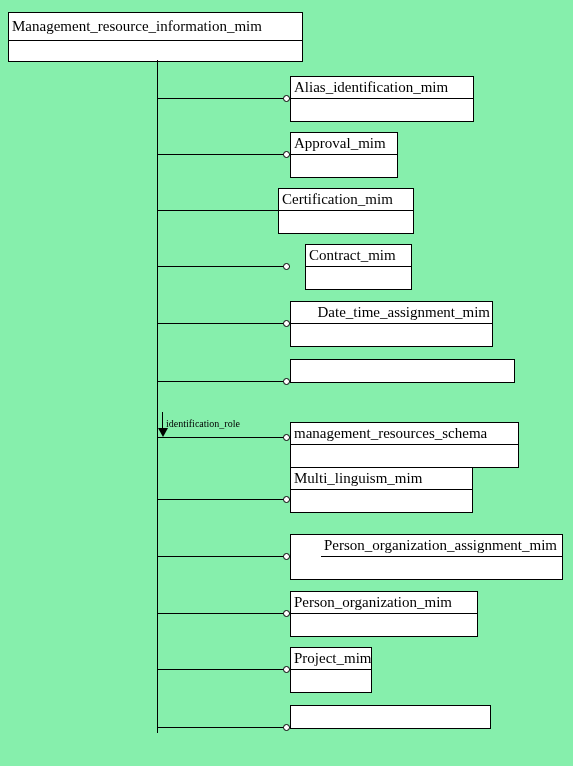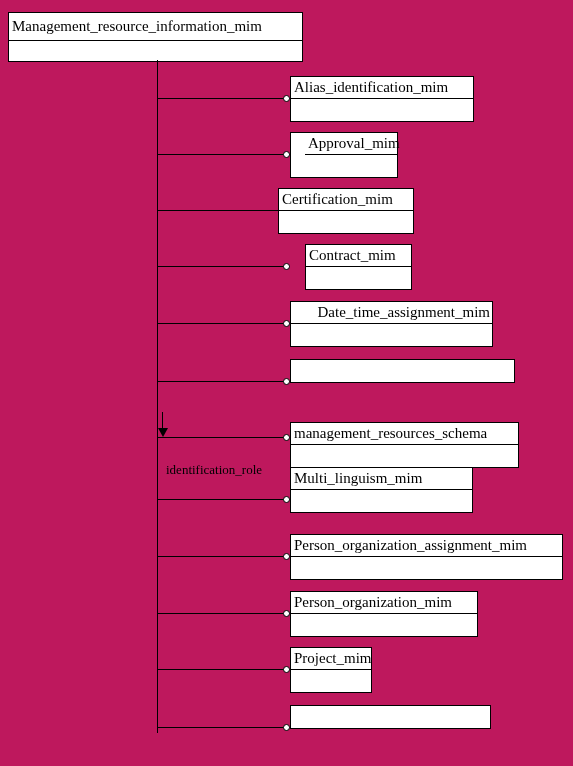--- a/index.html
+++ b/index.html
@@ -9,21 +9,21 @@
     background: #ffffff;
   }
   body {
     font-family: "Liberation Serif", "DejaVu Serif", serif;
     color: #000000;
   }
   #diagram-canvas {
     position: relative;
     width: 573px;
     height: 766px;
-    background: #be185d;
+    background: #86efac;
     overflow: hidden;
   }
   
   .uml-box {
     position: absolute;
     box-sizing: border-box;
     border: 1px solid #000000;
     background: #ffffff;
   }
   .uml-box-title {
@@ -78,25 +78,24 @@
   .role-arrow-head {
     position: absolute;
     width: 0;
     height: 0;
     border-left: 5px solid transparent;
     border-right: 5px solid transparent;
     border-top: 9px solid #000000;
   }
   .role-label {
     position: absolute;
-    font-size: 13px;
+    font-size: 10px;
     line-height: 14px;
     white-space: nowrap;
     color: #000000;
-    margin-top: 46px;
   }
 </style>
 </head>
 <body>
 
 <div id="diagram-canvas">
 
   <div class="uml-box root" id="root-box" style="left: 8px; top: 12px; width: 295px;">
     <div class="uml-box-title">Management_resource_information_mim</div>
     <div class="uml-box-body"></div>
@@ -110,21 +109,21 @@
 
   <div id="children-layer">
       <div class="branch" style="left: 157px; top: 98px; width: 133px;"></div>
       <div class="conn-circle" style="left: 283px; top: 95px;"></div>
       <div class="uml-box" style="left: 290px; top: 76px; width: 184px;">
         <div class="uml-box-title">Alias_identification_mim</div>
         <div class="uml-box-body"></div>
       </div>
       <div class="branch" style="left: 157px; top: 154px; width: 133px;"></div>
       <div class="conn-circle" style="left: 283px; top: 151px;"></div>
-      <div class="uml-box" style="left: 290px; top: 132px; width: 108px; padding-left: 14px;">
+      <div class="uml-box" style="left: 290px; top: 132px; width: 108px;">
         <div class="uml-box-title">Approval_mim</div>
         <div class="uml-box-body"></div>
       </div>
       <div class="branch" style="left: 157px; top: 210px; width: 133px;"></div>
       <div class="conn-circle" style="left: 283px; top: 207px;"></div>
       <div class="uml-box" style="left: 278px; top: 188px; width: 136px;">
         <div class="uml-box-title">Certification_mim</div>
         <div class="uml-box-body"></div>
       </div>
       <div class="branch" style="left: 157px; top: 266px; width: 133px;"></div>
@@ -151,21 +150,21 @@
         <div class="uml-box-body"></div>
       </div>
       <div class="branch" style="left: 157px; top: 499px; width: 133px;"></div>
       <div class="conn-circle" style="left: 283px; top: 496px;"></div>
       <div class="uml-box" style="left: 290px; top: 467px; width: 183px;">
         <div class="uml-box-title">Multi_linguism_mim</div>
         <div class="uml-box-body"></div>
       </div>
       <div class="branch" style="left: 157px; top: 556px; width: 133px;"></div>
       <div class="conn-circle" style="left: 283px; top: 553px;"></div>
-      <div class="uml-box" style="left: 290px; top: 534px; width: 273px;">
+      <div class="uml-box" style="left: 290px; top: 534px; width: 273px; padding-left: 30px;">
         <div class="uml-box-title">Person_organization_assignment_mim</div>
         <div class="uml-box-body"></div>
       </div>
       <div class="branch" style="left: 157px; top: 613px; width: 133px;"></div>
       <div class="conn-circle" style="left: 283px; top: 610px;"></div>
       <div class="uml-box" style="left: 290px; top: 591px; width: 188px;">
         <div class="uml-box-title">Person_organization_mim</div>
         <div class="uml-box-body"></div>
       </div>
       <div class="branch" style="left: 157px; top: 669px; width: 133px;"></div>

